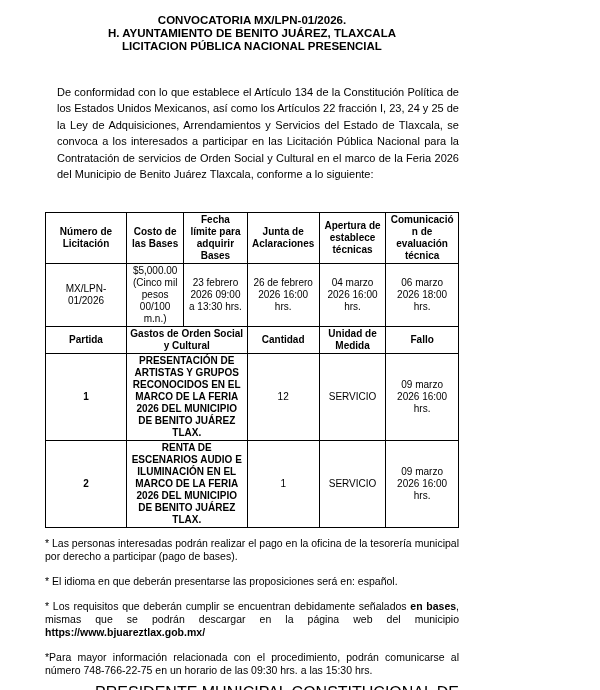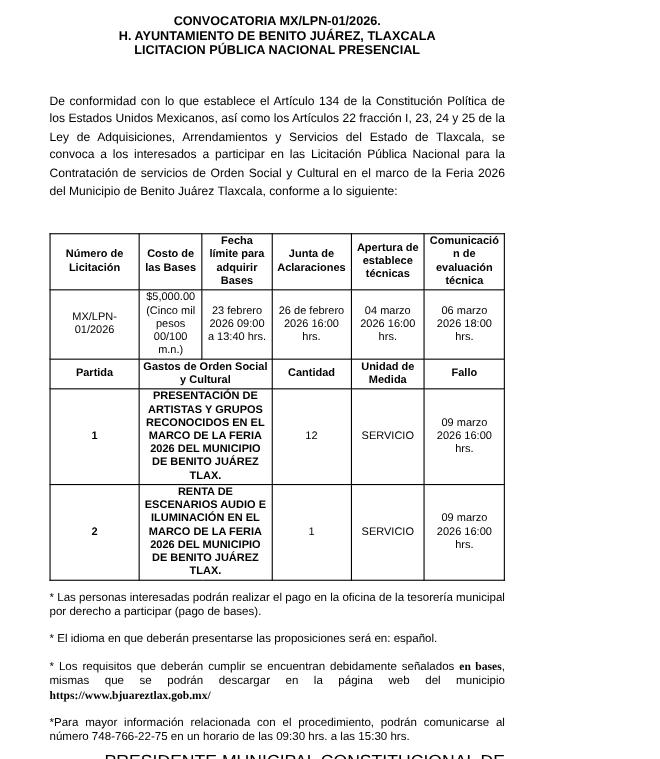--- a/index.html
+++ b/index.html
@@ -21,21 +21,21 @@
     padding: 14px 45px 0 45px;
   }
   .title-block {
     text-align: center;
     font-weight: bold;
     font-size: 11.5px;
     line-height: 13px;
   }
   .title-line { white-space: nowrap; }
   .intro {
-    margin: 31px 0 0 0;
+    margin: 31px 0 0 12px;
     font-size: 11px;
     line-height: 16.4px;
     text-align: justify;
   }
   table.lic-table {
     margin-top: 30px;
     width: 100%;
     border-collapse: collapse;
     table-layout: fixed;
     font-size: 10px;
@@ -57,21 +57,21 @@
   tr.h70 { height: 70px; }
   tr.h65 { height: 65px; }
   .fn {
     font-size: 10.5px;
     line-height: 13px;
     text-align: justify;
     margin: 12px 0 0 0;
   }
   .fn.first { margin-top: 9px; }
   .fn.no-gap { margin-top: 0; }
-  .fn b { font-weight: bold; font-family: Liberation Serif, serif; }
+  .fn b { font-weight: bold; }
   .footer-block {
     margin-top: 9px;
     text-align: right;
     font-weight: normal;
     font-size: 16px;
     line-height: 14px;
   }
 </style>
 </head>
 <body>
@@ -100,21 +100,21 @@
         <th>Número de Licitación</th>
         <th>Costo de las Bases</th>
         <th>Fecha límite para adquirir Bases</th>
         <th>Junta de Aclaraciones</th>
         <th>Apertura de establece técnicas</th>
         <th>Comunicación de evaluación técnica</th>
       </tr>
       <tr class="h47">
         <td>MX/LPN-01/2026</td>
         <td>$5,000.00 (Cinco mil pesos 00/100 m.n.)</td>
-        <td>23 febrero 2026 09:00 a 13:40 hrs.</td>
+        <td>23 febrero 2026 09:00 a 13:30 hrs.</td>
         <td>26 de febrero 2026 16:00 hrs.</td>
         <td>04 marzo 2026 16:00 hrs.</td>
         <td>06 marzo 2026 18:00 hrs.</td>
       </tr>
       <tr class="h25">
         <th>Partida</th>
         <th colspan="2">Gastos de Orden Social y Cultural</th>
         <th>Cantidad</th>
         <th>Unidad de Medida</th>
         <th>Fallo</th>

